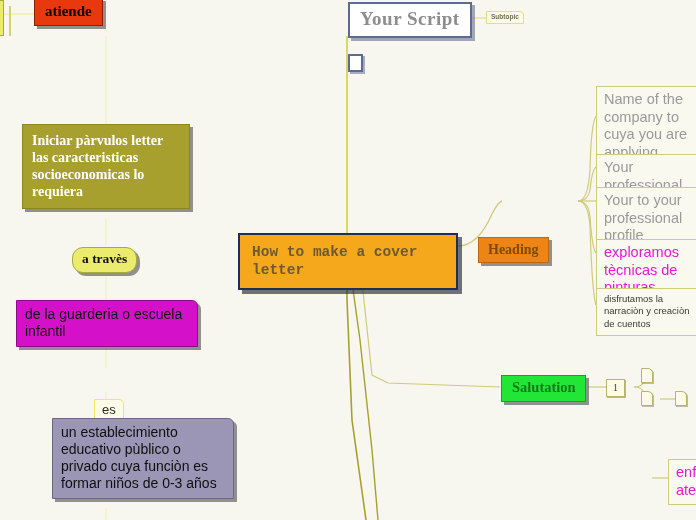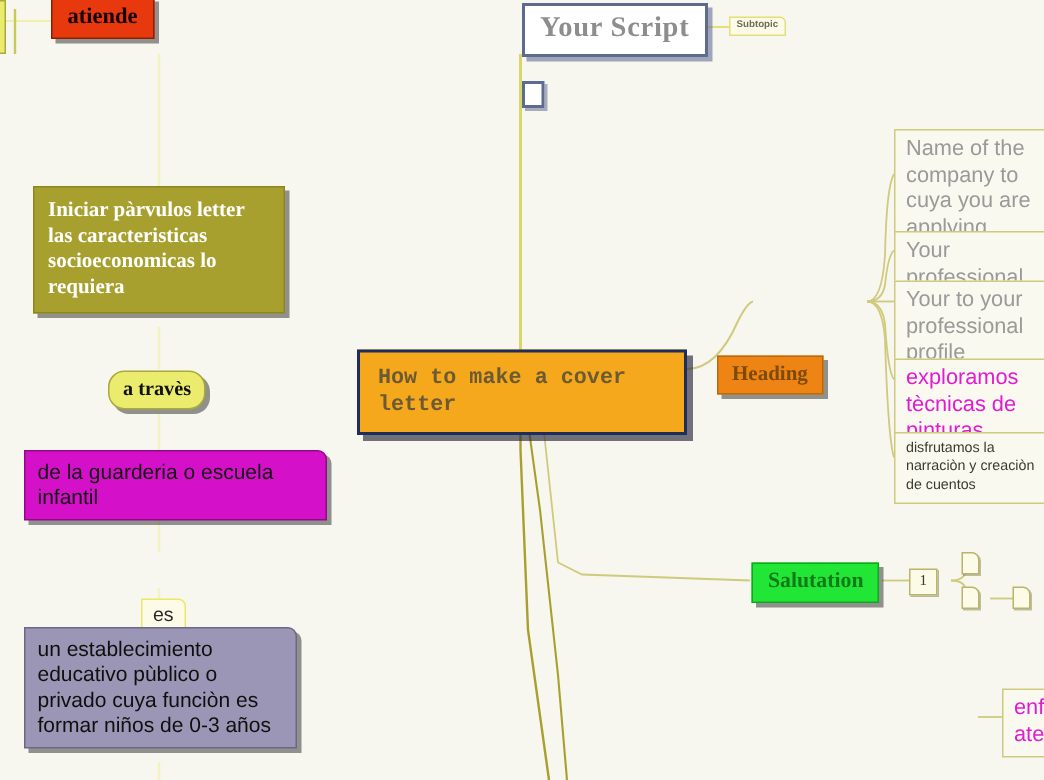--- a/index.html
+++ b/index.html
@@ -77,20 +77,21 @@
   .n-magenta{
     background:#d411c8;border:1px solid #8f0a87;
     color:#141414;font-size:14px;line-height:1.2;padding:5px 8px 6px 8px;
     border-top-right-radius:6px;
   }
   
   .n-purple{
     background:#9b96b5;border:1px solid #6b6785;
     color:#0f0f0f;font-size:14px;line-height:1.22;padding:5px 8px 6px 8px;
     border-top-right-radius:6px;
+    margin-left:36px;
   }
   
   .n-heading{
     background:#ee8413;border:1px solid #b96a10;
     color:#7d4a07;font-family:"Liberation Serif",serif;font-weight:bold;
     font-size:14px;padding:4px 9px 5px 9px;line-height:1.1;
   }
   
   .n-green{
     background:#22e635;border:1px solid #0fa81f;
@@ -171,21 +172,21 @@
   <div class="node n-blank" style="left:348px;top:54px;width:15px;height:18px;"></div>
 
   <div class="node n-olive shadow" style="left:22px;top:124px;width:168px;">
     <span>Iniciar pàrvulos letter las caracteristicas socioeconomicas lo requiera</span>
   </div>
 
   <div class="node n-yellow shadow" style="left:72px;top:247px;border-radius:11px;">
     <span>a travès</span>
   </div>
 
-  <div class="node n-magenta shadow" style="left:16px;top:300px;width:202px;">
+  <div class="node n-magenta shadow" style="left:16px;top:300px;width:182px;">
     <span>de la guarderia o escuela infantil</span>
   </div>
 
   <div class="node n-es" style="left:94px;top:367px;margin-top:32px;">
     <span>es</span>
   </div>
 
   <div class="node n-purple shadow" style="left:16px;top:418px;width:182px;">
     <span>un establecimiento educativo pùblico o privado cuya funciòn es formar niños de 0-3 años</span>
   </div>

